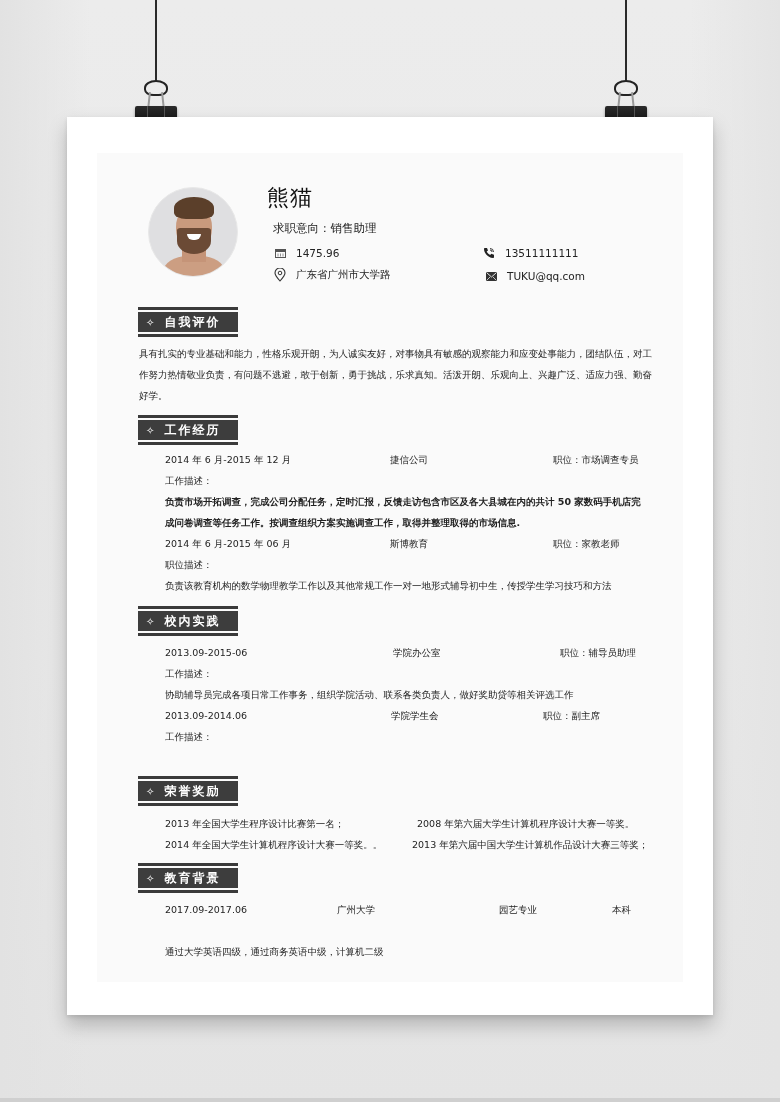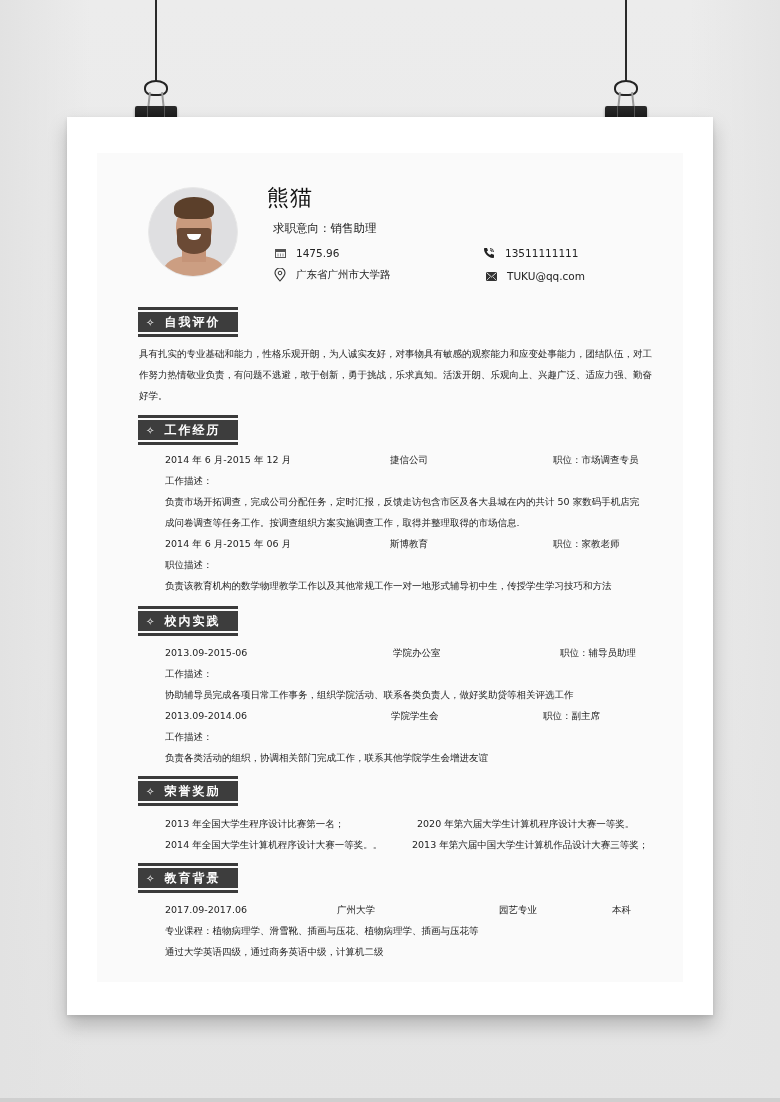--- a/index.html
+++ b/index.html
@@ -146,21 +146,21 @@
       <div class="bar">
           <span class="dia">✧</span>
           <span>工作经历</span>
         </div>
       <div class="rule bot"></div>
     </div>
     <div class="txt" style="left:68px; top:301px;">2014 年 6 月-2015 年 12 月</div>
     <div class="txt" style="left:293px; top:301px;">捷信公司</div>
     <div class="txt" style="left:456px; top:301px;">职位：市场调查专员</div>
     <div class="txt" style="left:68px; top:322px;">工作描述：</div>
-    <div class="para" style="left:68px; width:480px; top:338px;">负责市场开拓调查，完成公司分配任务，定时汇报，反馈走访包含市区及各大县城在内的共计 50 家数码手机店完成问卷调查等任务工作。按调查组织方案实施调查工作，取得并整理取得的市场信息.</div>
+    <div class="para" style="left:68px; width:480px; top:338px;font-weight:bold;">负责市场开拓调查，完成公司分配任务，定时汇报，反馈走访包含市区及各大县城在内的共计 50 家数码手机店完成问卷调查等任务工作。按调查组织方案实施调查工作，取得并整理取得的市场信息.</div>
     <div class="txt" style="left:68px; top:385px;">2014 年 6 月-2015 年 06 月</div>
     <div class="txt" style="left:293px; top:385px;">斯博教育</div>
     <div class="txt" style="left:456px; top:385px;">职位：家教老师</div>
     <div class="txt" style="left:68px; top:406px;">职位描述：</div>
     <div class="txt" style="left:68px; top:427px;">负责该教育机构的数学物理教学工作以及其他常规工作一对一地形式辅导初中生，传授学生学习技巧和方法</div>
 
     <div class="sec-head" style="top:453px;">
       <div class="rule top"></div>
       <div class="bar">
           <span class="dia">✧</span>
@@ -170,44 +170,42 @@
     </div>
     <div class="txt" style="left:68px; top:494px;">2013.09-2015-06</div>
     <div class="txt" style="left:296px; top:494px;">学院办公室</div>
     <div class="txt" style="left:463px; top:494px;">职位：辅导员助理</div>
     <div class="txt" style="left:68px; top:515px;">工作描述：</div>
     <div class="txt" style="left:68px; top:536px;">协助辅导员完成各项日常工作事务，组织学院活动、联系各类负责人，做好奖助贷等相关评选工作</div>
     <div class="txt" style="left:68px; top:557px;">2013.09-2014.06</div>
     <div class="txt" style="left:294px; top:557px;">学院学生会</div>
     <div class="txt" style="left:446px; top:557px;">职位：副主席</div>
     <div class="txt" style="left:68px; top:578px;">工作描述：</div>
-    <div class="txt" style="left:68px; top:599px;">负责各类活动的组织，协调相关部门完成工作，联系其他学院学生会增进友谊</div>
 
     <div class="sec-head" style="top:623px;">
       <div class="rule top"></div>
       <div class="bar">
           <span class="dia">✧</span>
           <span>荣誉奖励</span>
         </div>
       <div class="rule bot"></div>
     </div>
     <div class="txt" style="left:68px; top:665px;">2013 年全国大学生程序设计比赛第一名；</div>
-    <div class="txt" style="left:320px; top:665px;">2020 年第六届大学生计算机程序设计大赛一等奖。</div>
+    <div class="txt" style="left:320px; top:665px;">2008 年第六届大学生计算机程序设计大赛一等奖。</div>
     <div class="txt" style="left:68px; top:686px;">2014 年全国大学生计算机程序设计大赛一等奖。。</div>
     <div class="txt" style="left:315px; top:686px;">2013 年第六届中国大学生计算机作品设计大赛三等奖；</div>
 
     <div class="sec-head" style="top:710px;">
       <div class="rule top"></div>
       <div class="bar">
           <span class="dia">✧</span>
           <span>教育背景</span>
         </div>
       <div class="rule bot"></div>
     </div>
     <div class="txt" style="left:68px; top:751px;">2017.09-2017.06</div>
     <div class="txt" style="left:240px; top:751px;">广州大学</div>
     <div class="txt" style="left:402px; top:751px;">园艺专业</div>
     <div class="txt" style="left:515px; top:751px;">本科</div>
-    <div class="txt" style="left:68px; top:772px;">专业课程：植物病理学、滑雪靴、插画与压花、植物病理学、插画与压花等</div>
     <div class="txt" style="left:68px; top:793px;">通过大学英语四级，通过商务英语中级，计算机二级</div>
 
   </div>
 </div>
 
 </body></html>

